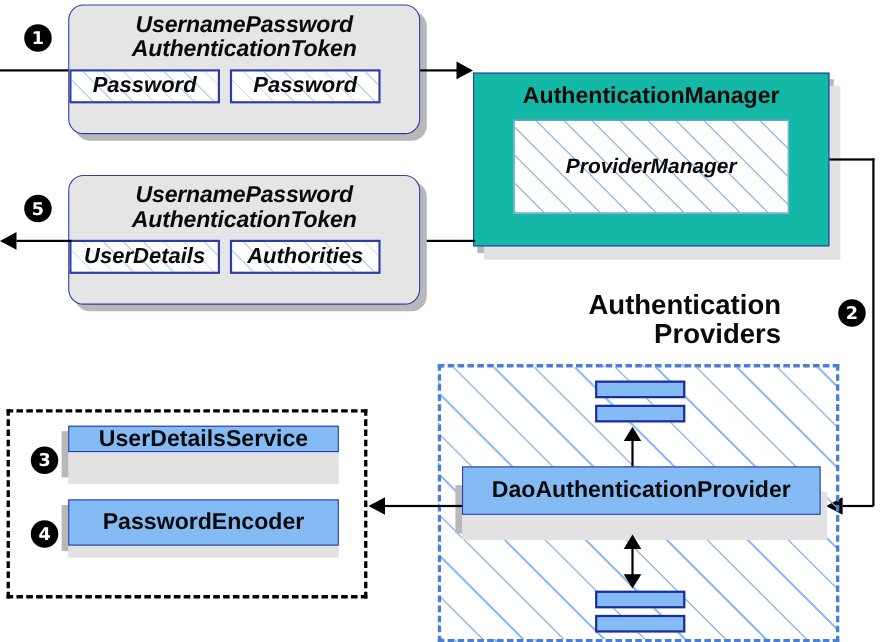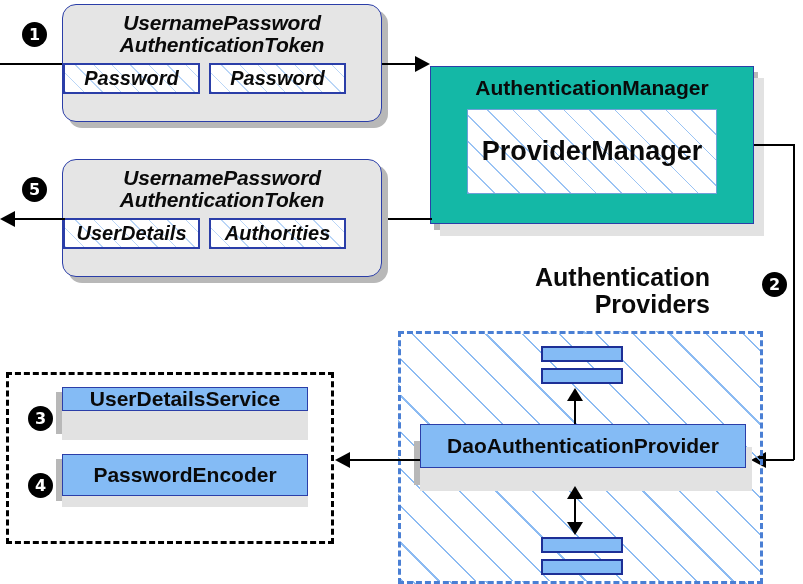--- a/index.html
+++ b/index.html
@@ -36,21 +36,21 @@
     position:absolute;box-sizing:border-box;
     background:#14b8a6;border:1.5px solid #2b3ea8;
     display:flex;flex-direction:column;align-items:center;
   }
   .sqbox .title{font-size:21px;font-weight:bold;color:#0a0a0a;margin-top:9px;}
   .inner-hatch{
     box-sizing:border-box;border:1px solid #6f9fd8;background:#ffffff;
     background-image:repeating-linear-gradient(45deg,
         rgba(120,175,240,.75) 0 1.2px, rgba(0,0,0,0) 1.2px 18px);
     display:flex;align-items:center;justify-content:center;
-    font-size:27px;font-weight:bold;color:#0a0a0a;
+    font-size:19px;font-weight:bold;color:#0a0a0a;font-style:italic;
   }
 
   
   .bar{
     position:absolute;box-sizing:border-box;
     background:#84bbf5;border:1.5px solid #2b3ea8;
     display:flex;align-items:center;justify-content:center;
     font-size:21px;font-weight:bold;color:#0a0a0a;
   }
   .minibar{

